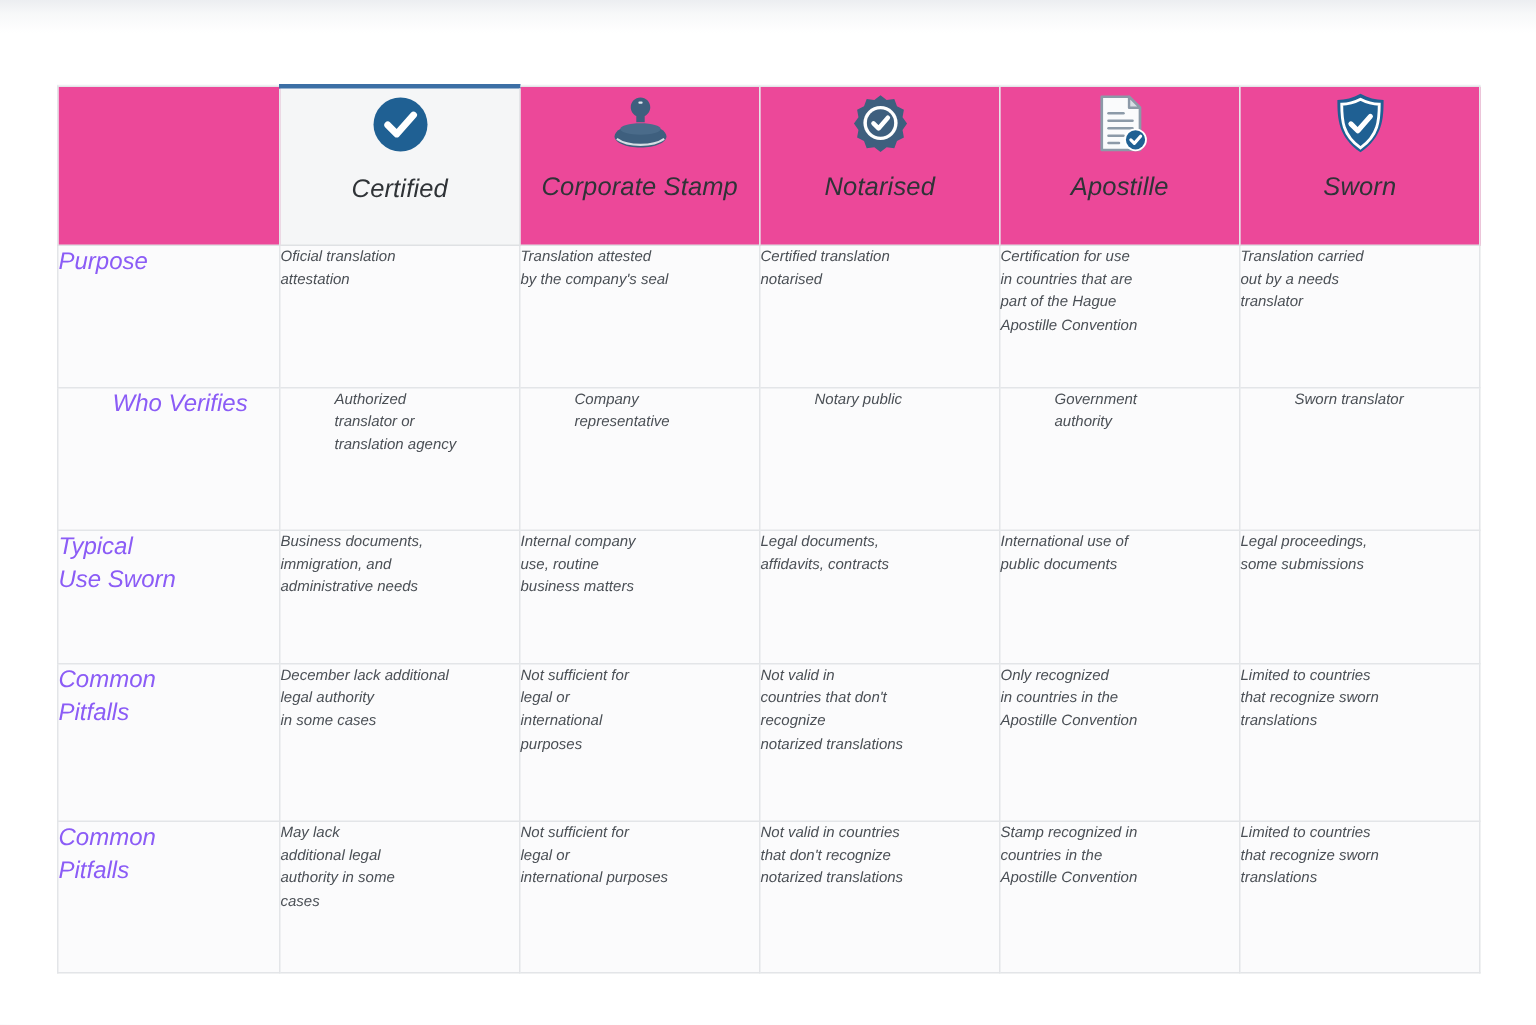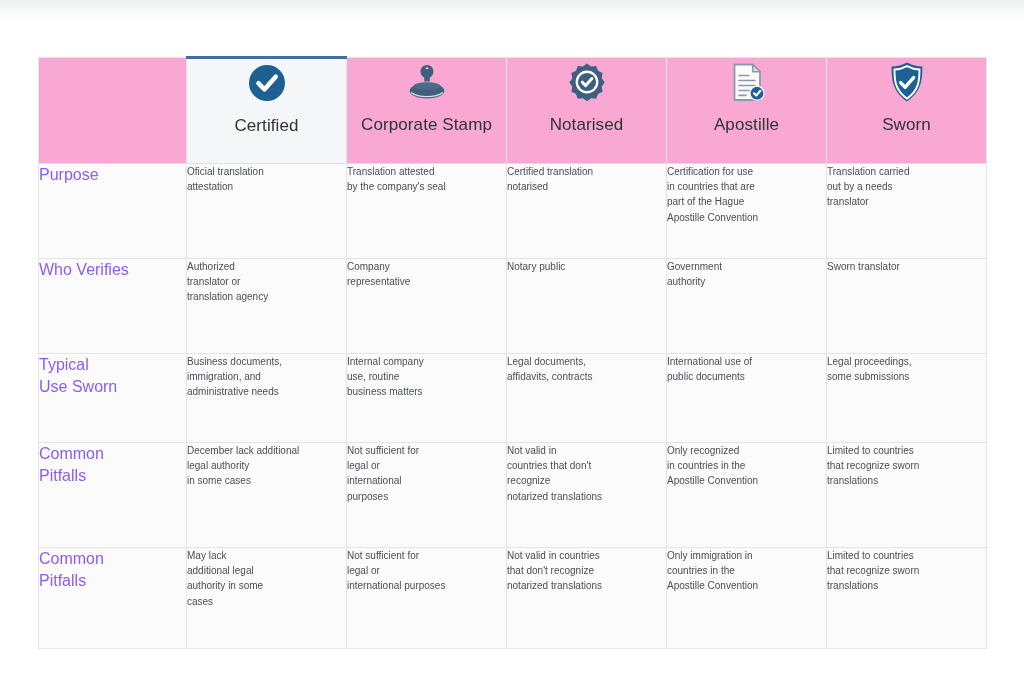--- a/index.html
+++ b/index.html
@@ -39,30 +39,31 @@
     width: 948px;
     table-layout: fixed;
     background: #fbfbfc;
   }
 
   table.cmp td, table.cmp th {
     border: 1px solid #e3e5e8;
     vertical-align: top;
     padding: 0;
     background: #fbfbfc;
+    font-style: italic;
   }
 
   
   col.c-label { width: 148px; }
   col.c-col   { width: 160px; }
 
   
   tr.head th {
     height: 104px;
-    background: #f9a8d4;
+    background: #ec4899;
     border-bottom: 1px solid #dfe1e4;
   }
   th.corner {
     background: #f4f5f6;
   }
   th.colhead {
     text-align: center;
     font-weight: normal;
     padding: 10px 6px 12px 6px;
     vertical-align: middle;
@@ -100,21 +101,21 @@
   td.cell {
     padding: 18px 12px 14px 14px;
     font-size: 10px;
     color: #4a4f55;
     line-height: 1.52;
     white-space: pre-line;
     background: #fbfbfc;
   }
 
   tr.r0 td { height: 94px; }
-  tr.r1 td { height: 94px; }
+  tr.r1 td { height: 94px; padding-left: 36px; }
   tr.r2 td { height: 88px; }
   tr.r3 td { height: 104px; }
   tr.r4 td { height: 100px; }
 </style>
 </head>
 <body>
 
 <div class="page-wash"></div>
 
 <div class="table-wrap">
@@ -283,21 +284,21 @@
         <td class="cell">May lack
 additional legal
 authority in some
 cases</td>
         <td class="cell">Not sufficient for
 legal or
 international purposes</td>
         <td class="cell">Not valid in countries
 that don't recognize
 notarized translations</td>
-        <td class="cell">Only immigration in
+        <td class="cell">Stamp recognized in
 countries in the
 Apostille Convention</td>
         <td class="cell">Limited to countries
 that recognize sworn
 translations</td>
       </tr>
     </tbody>
   </table>
 </div>
 

